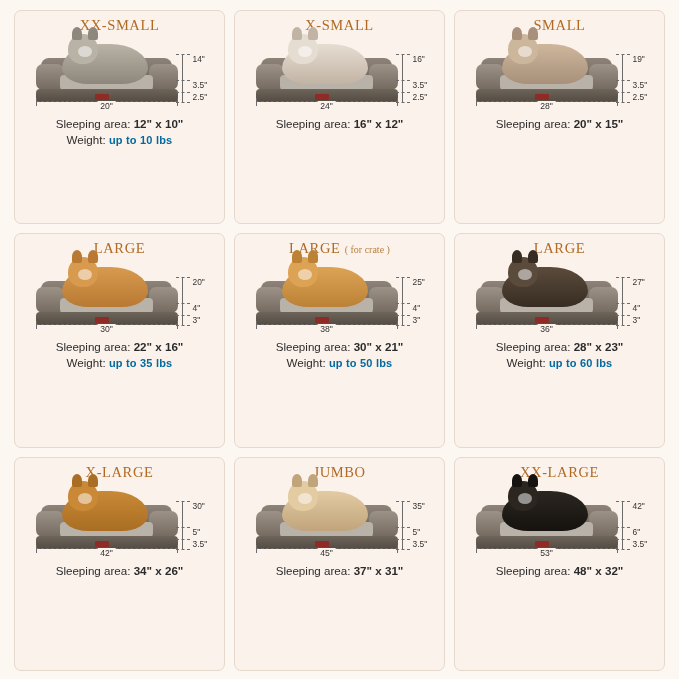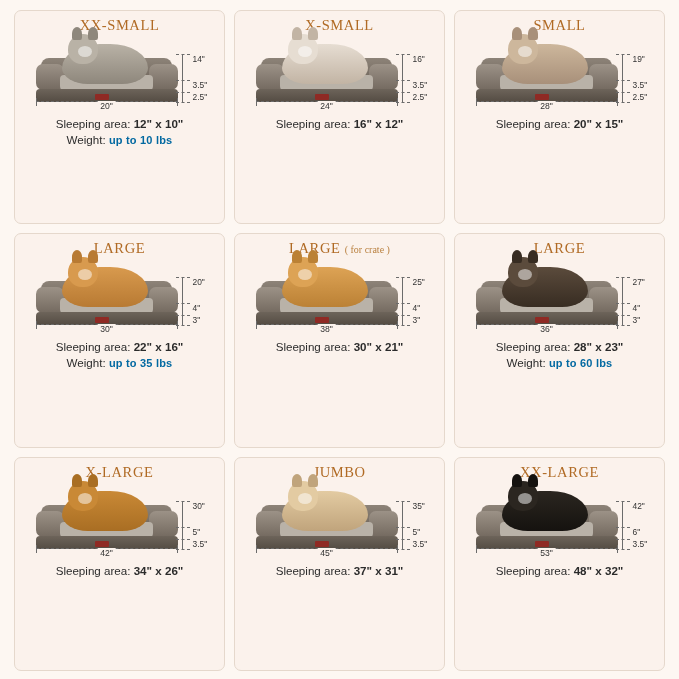--- a/index.html
+++ b/index.html
@@ -449,20 +449,23 @@
         <div class="hline" style="top:48px;"></div>
         <div class="vline" style="top:0;height:48px;"></div>
         <div class="lbl l-top" style="left:17px;">25"</div>
         <div class="lbl l-mid" style="left:17px;">4"</div>
         <div class="lbl l-bot" style="left:17px;">3"</div>
       </div>
     </div>
     <div class="spec">
       <span>Sleeping area: </span><span class="val">30" x 21"</span>
     </div>
+    <div class="weight-row">
+      <span>Weight: </span><span class="weight-val">up to 50 lbs</span>
+    </div>
   </div>
       <div class="card">
     <div class="card-title">
       <span>LARGE</span>
       <span class="note"></span>
     </div>
     <div class="illus">
       <div class="bed">
         <div class="back"></div>
         <div class="armL"></div>

